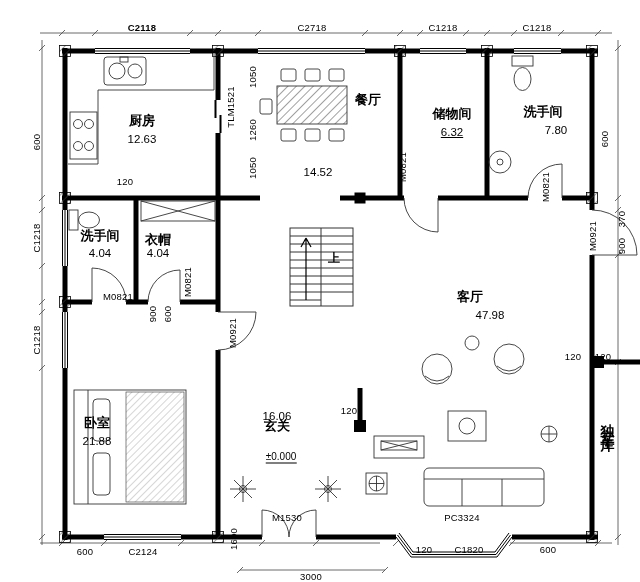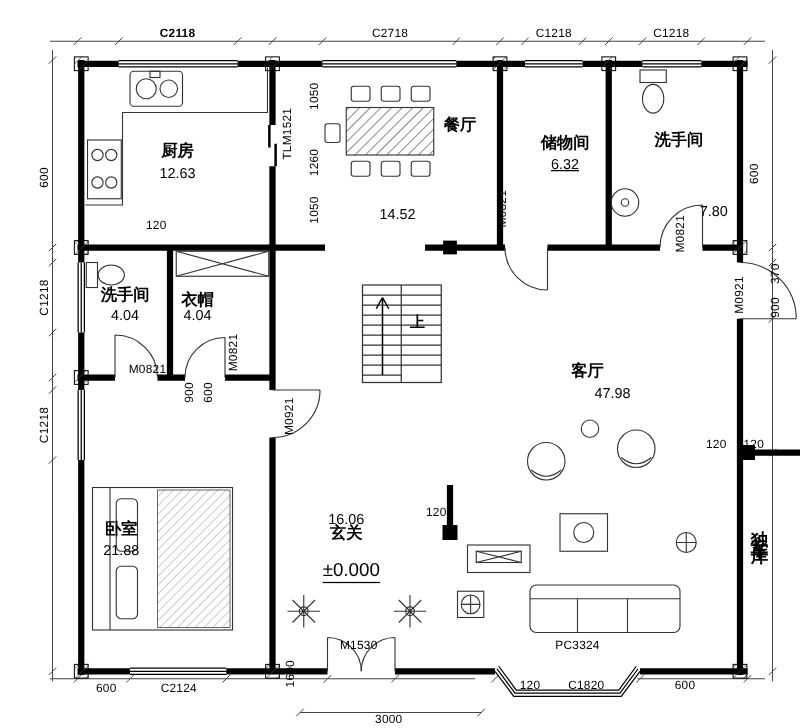--- a/index.html
+++ b/index.html
@@ -5,21 +5,21 @@
   html,body{margin:0;padding:0;background:#fff;}
   body{width:640px;height:582px;font-family:"Liberation Sans",sans-serif;}
   #plan{position:relative;width:640px;height:582px;overflow:hidden;background:#fff;}
   #drawing{position:absolute;left:0;top:0;z-index:1;}
   #labels{position:absolute;left:0;top:0;width:640px;height:582px;z-index:3;}
   .lbl{position:absolute;white-space:nowrap;color:#000;transform:translate(-50%,-50%);}
   .dim{font-size:9.5px;letter-spacing:0.2px;}
   .room-name{font-size:13px;font-weight:600;}
   .room-area{font-size:11.5px;}
   .anno-up{font-size:12px;font-weight:700;}
-  .level{font-size:15px;border-bottom:1px solid #000;padding-bottom:1px;}
+  .level{font-size:10px;border-bottom:1px solid #000;padding-bottom:1px;}
   .garage{font-size:14px;font-weight:600;writing-mode:vertical-rl;letter-spacing:4px;}
   #watermark{position:absolute;left:320px;top:292px;transform:translate(-50%,-50%);
     font-size:60px;font-weight:700;letter-spacing:6px;opacity:.82;z-index:4;
     white-space:nowrap;font-family:"Liberation Serif",serif;}
 </style>
 </head>
 <body>
 
 <div id="plan">
 
@@ -188,21 +188,21 @@
   </svg>
 
   <div id="labels">
       <span class="lbl room-name" style="left: 142px; top: 121px;">厨房</span>
       <span class="lbl room-area" style="left: 142px; top: 139px;">12.63</span>
       <span class="lbl room-name" style="left: 368px; top: 100px;">餐厅</span>
       <span class="lbl room-area" style="left: 318px; top: 172px;">14.52</span>
       <span class="lbl room-name" style="left: 452px; top: 114px; text-align: right;">储物间</span>
       <span class="lbl room-area" style="left: 452px; top: 132px; text-decoration: underline;">6.32</span>
       <span class="lbl room-name" style="left: 543px; top: 112px;">洗手间</span>
-      <span class="lbl room-area" style="left: 571px; top: 130px; margin-top: 40px;">7.80</span>
+      <span class="lbl room-area" style="left: 556px; top: 130px;">7.80</span>
       <span class="lbl room-name" style="left: 100px; top: 236px;">洗手间</span>
       <span class="lbl room-area" style="left: 100px; top: 253px;">4.04</span>
       <span class="lbl room-name" style="left: 158px; top: 240px;">衣帽</span>
       <span class="lbl room-area" style="left: 158px; top: 253px;">4.04</span>
       <span class="lbl room-name" style="left: 470px; top: 297px;">客厅</span>
       <span class="lbl room-area" style="left: 490px; top: 315px;">47.98</span>
       <span class="lbl room-name" style="left: 277px; top: 398px; margin-top: 28px;">玄关</span>
       <span class="lbl room-area" style="left: 277px; top: 416px;">16.06</span>
       <span class="lbl room-name" style="left: 97px; top: 423px;">卧室</span>
       <span class="lbl room-area" style="left: 97px; top: 441px;">21.88</span>

